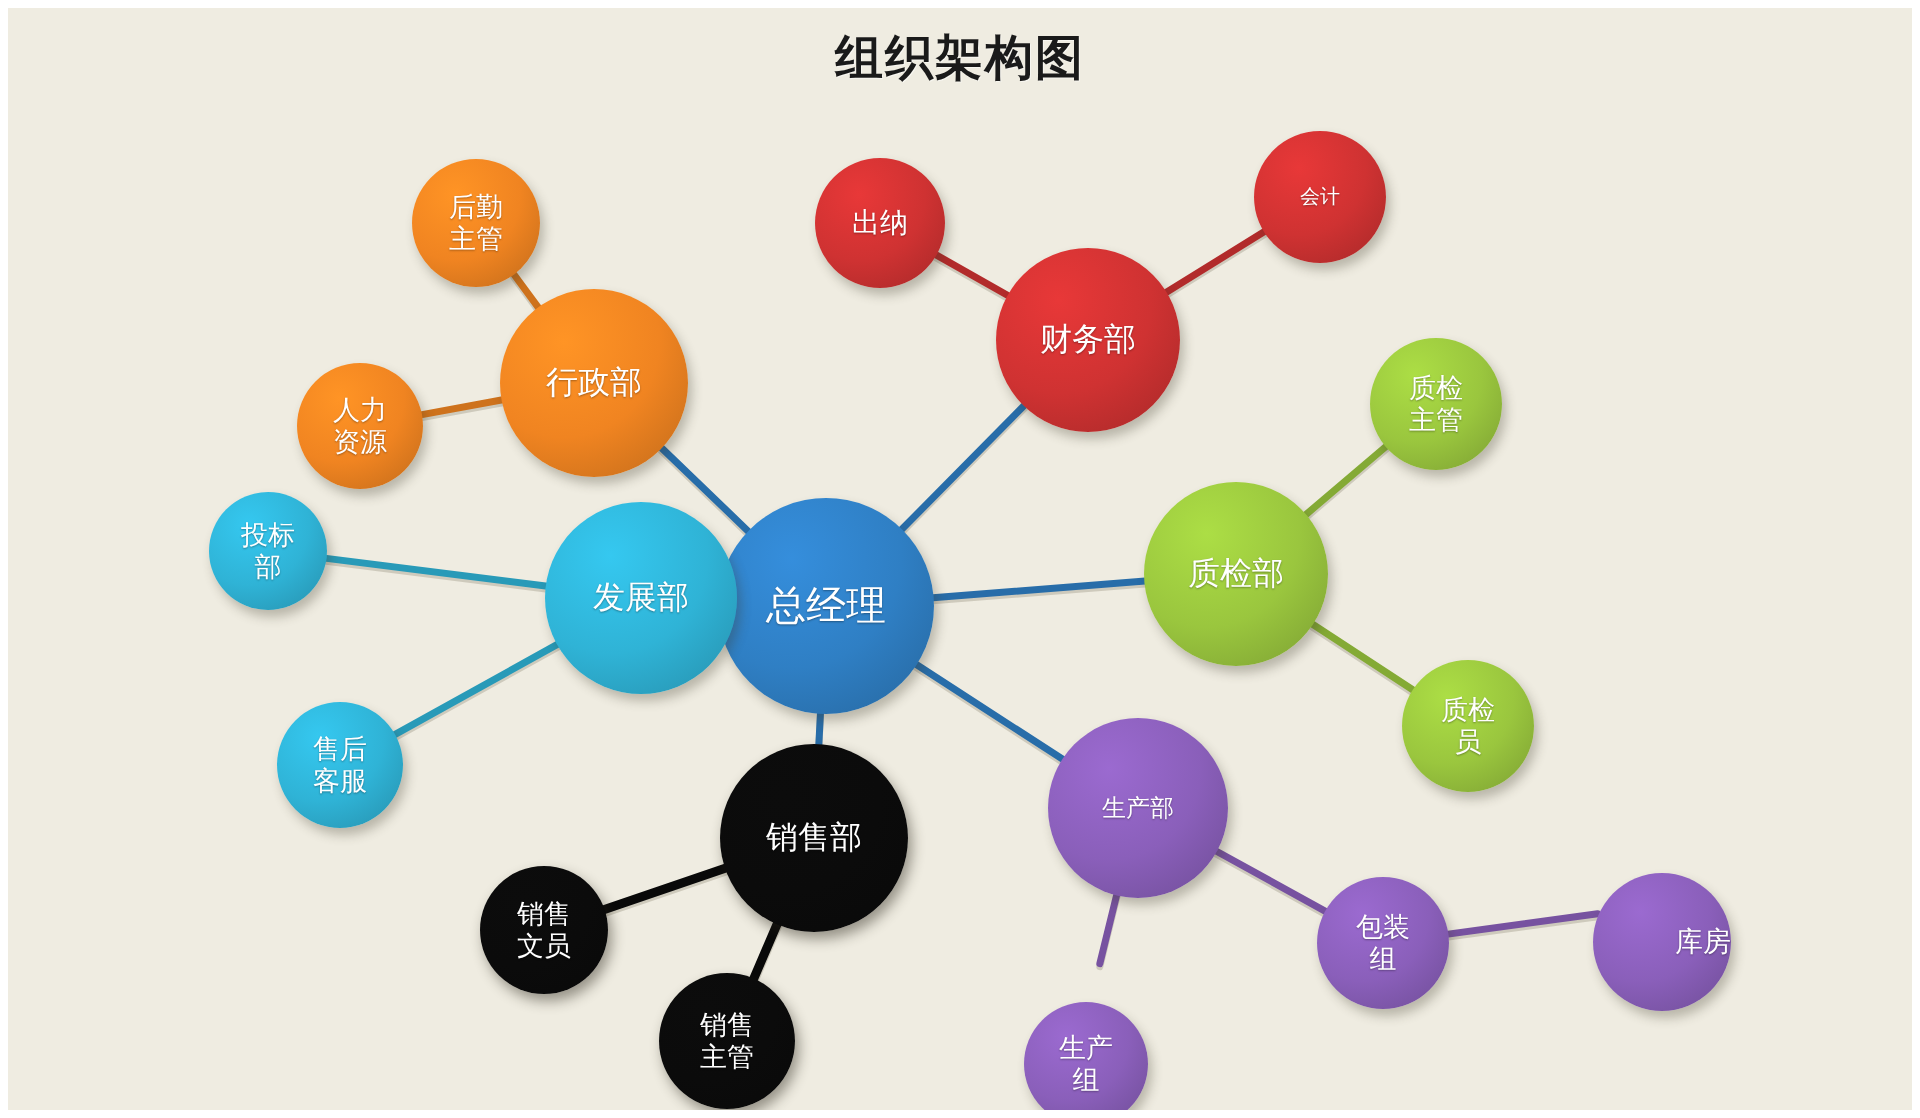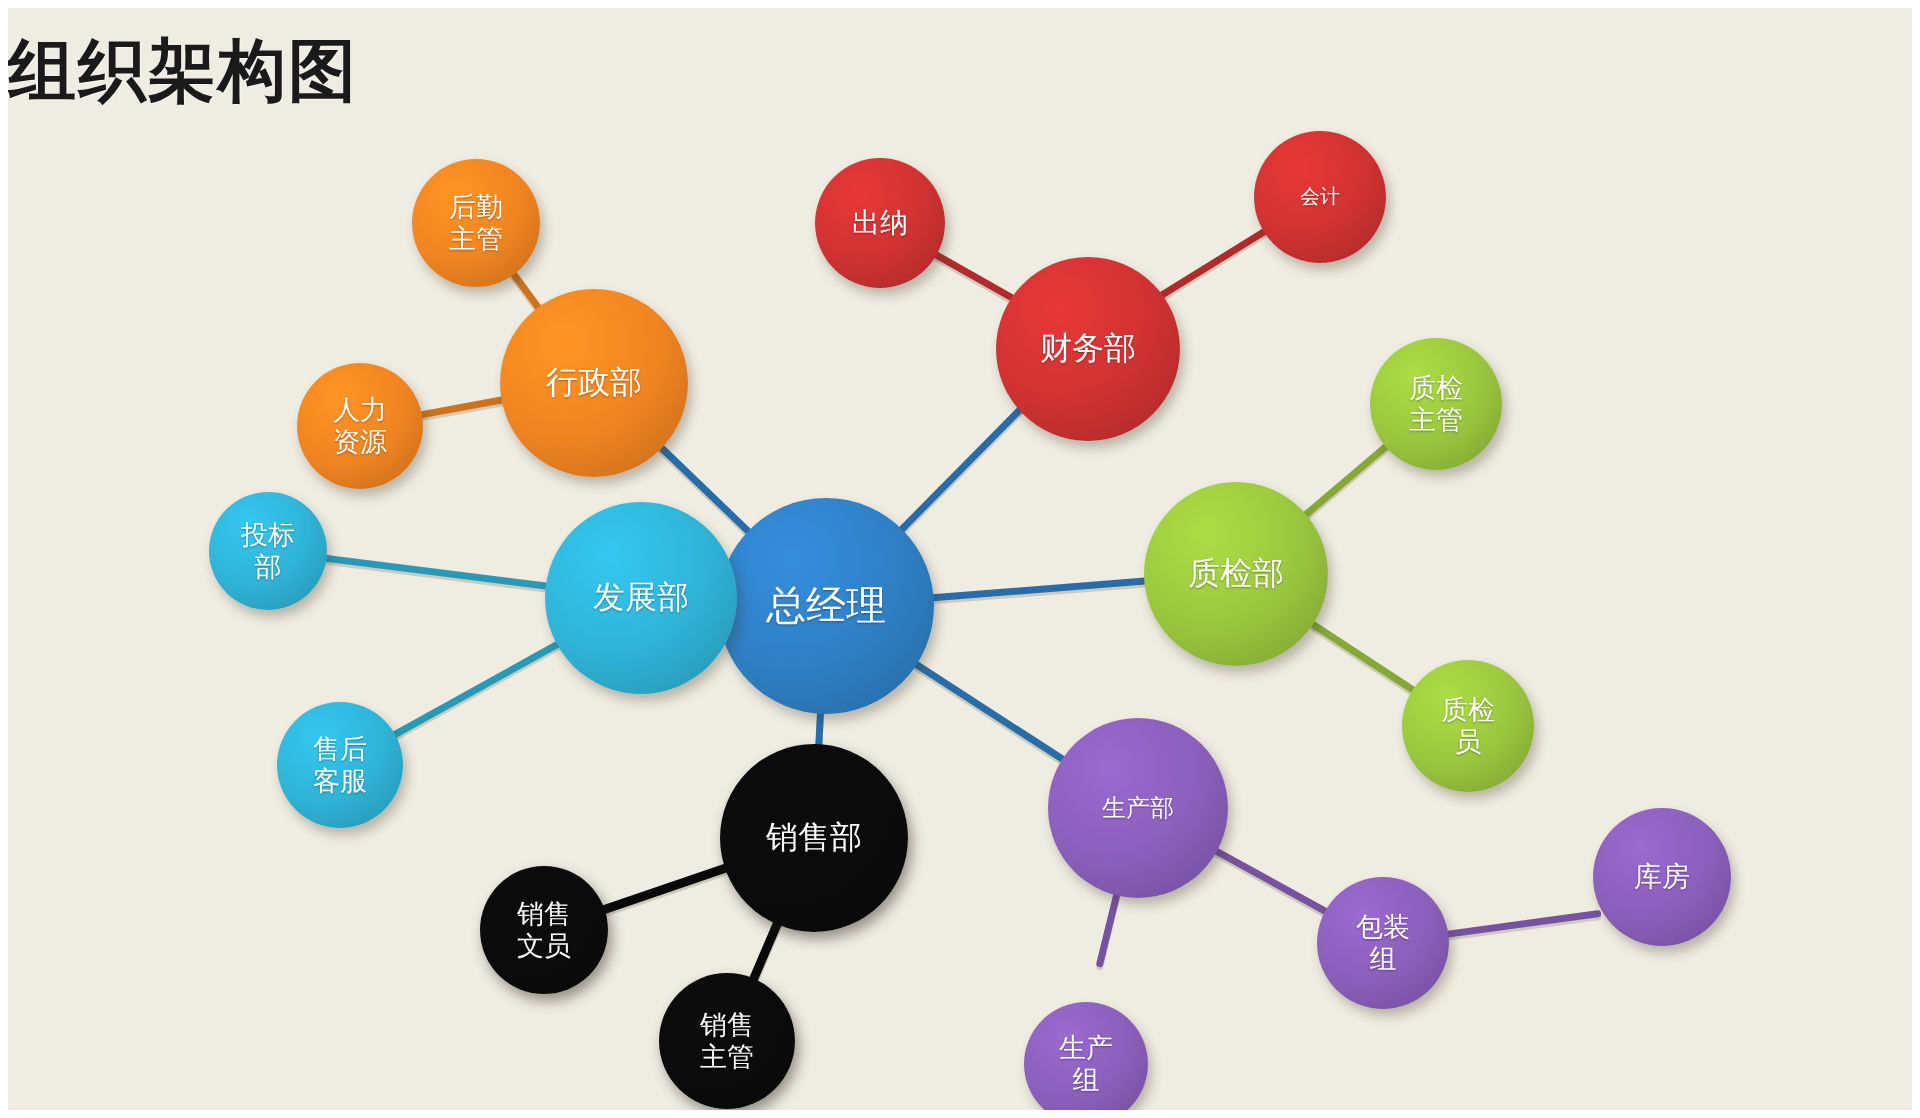--- a/index.html
+++ b/index.html
@@ -20,21 +20,22 @@
     width: 1904px;
     height: 1102px;
     background: #efece1;
     overflow: hidden;
   }
   #title {
     position: absolute;
     left: 0;
     top: 18px;
     width: 100%;
-    font-size: 68px;
+    text-align: center;
+    font-size: 48px;
     font-weight: bold;
     color: #1a1a1a;
     letter-spacing: 2px;
     font-family: "DejaVu Sans", "Liberation Sans", sans-serif;
     text-shadow: 1px 1px 0 rgba(255,255,255,0.5);
   }
   #edges {
     position: absolute;
     left: 0; top: 0;
     width: 1904px; height: 1102px;
@@ -105,34 +106,34 @@
       <line x1="552.5523294399399" y1="637.6337574203656" x2="383.59144090264726" y2="731.3761773065047" stroke="rgba(90,80,60,0.22)" stroke-width="7" stroke-linecap="round"></line>
       <line x1="552.5523294399399" y1="634.6337574203656" x2="383.59144090264726" y2="728.3761773065047" stroke="#289ab8" stroke-width="7" stroke-linecap="round"></line>
     </svg>
   <div id="nodes-layer">
       <div class="node" style="left: 710px; top: 490px; width: 216px; height: 216px; font-size: 40px; background: radial-gradient(circle at 34% 28%, rgb(53, 142, 220) 0%, rgb(47, 127, 196) 52%, rgb(38, 102, 157) 100%); text-align: right;"><span>总经理</span></div>
       <div class="node" style="left: 492px; top: 281px; width: 188px; height: 188px; font-size: 32px; background: radial-gradient(circle at 34% 28%, rgb(255, 148, 37) 0%, rgb(240, 132, 33) 52%, rgb(192, 106, 26) 100%);"><span>行政部</span></div>
       <div class="node" style="left: 404px; top: 151px; width: 128px; height: 128px; font-size: 27px; background: radial-gradient(circle at 34% 28%, rgb(255, 148, 37) 0%, rgb(240, 132, 33) 52%, rgb(192, 106, 26) 100%);"><span>后勤
 主管</span></div>
       <div class="node" style="left: 289px; top: 355px; width: 126px; height: 126px; font-size: 27px; background: radial-gradient(circle at 34% 28%, rgb(255, 148, 37) 0%, rgb(240, 132, 33) 52%, rgb(192, 106, 26) 100%);"><span>人力
 资源</span></div>
-      <div class="node" style="left: 988px; top: 249px; width: 184px; height: 184px; font-size: 32px; background: radial-gradient(circle at 34% 28%, rgb(232, 56, 56) 0%, rgb(207, 50, 50) 52%, rgb(166, 40, 40) 100%);"><span>财务部</span></div>
+      <div class="node" style="left: 988px; top: 240px; width: 184px; height: 184px; font-size: 32px; background: radial-gradient(circle at 34% 28%, rgb(232, 56, 56) 0%, rgb(207, 50, 50) 52%, rgb(166, 40, 40) 100%);"><span>财务部</span></div>
       <div class="node" style="left: 807px; top: 150px; width: 130px; height: 130px; font-size: 28px; background: radial-gradient(circle at 34% 28%, rgb(232, 56, 56) 0%, rgb(207, 50, 50) 52%, rgb(166, 40, 40) 100%);"><span>出纳</span></div>
       <div class="node" style="left: 1246px; top: 123px; width: 132px; height: 132px; font-size: 20px; background: radial-gradient(circle at 34% 28%, rgb(232, 56, 56) 0%, rgb(207, 50, 50) 52%, rgb(166, 40, 40) 100%);"><span>会计</span></div>
       <div class="node" style="left: 1136px; top: 474px; width: 184px; height: 184px; font-size: 32px; background: radial-gradient(circle at 34% 28%, rgb(172, 222, 69) 0%, rgb(154, 198, 62) 52%, rgb(123, 158, 50) 100%);"><span>质检部</span></div>
       <div class="node" style="left: 1362px; top: 330px; width: 132px; height: 132px; font-size: 27px; background: radial-gradient(circle at 34% 28%, rgb(172, 222, 69) 0%, rgb(154, 198, 62) 52%, rgb(123, 158, 50) 100%);"><span>质检
 主管</span></div>
       <div class="node" style="left: 1394px; top: 652px; width: 132px; height: 132px; font-size: 27px; background: radial-gradient(circle at 34% 28%, rgb(172, 222, 69) 0%, rgb(154, 198, 62) 52%, rgb(123, 158, 50) 100%);"><span>质检
 员</span></div>
       <div class="node" style="left: 1040px; top: 710px; width: 180px; height: 180px; font-size: 24px; background: radial-gradient(circle at 34% 28%, rgb(155, 106, 208) 0%, rgb(138, 95, 186) 52%, rgb(110, 76, 149) 100%);"><span>生产部</span></div>
       <div class="node" style="left: 1016px; top: 994px; width: 124px; height: 124px; font-size: 27px; background: radial-gradient(circle at 34% 28%, rgb(155, 106, 208) 0%, rgb(138, 95, 186) 52%, rgb(110, 76, 149) 100%);"><span>生产
 组</span></div>
       <div class="node" style="left: 1309px; top: 869px; width: 132px; height: 132px; font-size: 27px; background: radial-gradient(circle at 34% 28%, rgb(155, 106, 208) 0%, rgb(138, 95, 186) 52%, rgb(110, 76, 149) 100%);"><span>包装
 组</span></div>
-      <div class="node" style="left: 1585px; top: 800px; width: 138px; height: 138px; font-size: 28px; background: radial-gradient(circle at 34% 28%, rgb(155, 106, 208) 0%, rgb(138, 95, 186) 52%, rgb(110, 76, 149) 100%);"><span>库房</span></div>
+      <div class="node" style="left: 1585px; top: 865px; width: 138px; height: 138px; font-size: 28px; background: radial-gradient(circle at 34% 28%, rgb(155, 106, 208) 0%, rgb(138, 95, 186) 52%, rgb(110, 76, 149) 100%); justify-content: flex-end;"><span>库房</span></div>
       <div class="node dark-shadow" style="left: 712px; top: 736px; width: 188px; height: 188px; font-size: 32px; background: radial-gradient(circle at 34% 28%, rgb(12, 12, 12) 0%, rgb(11, 11, 11) 52%, rgb(9, 9, 9) 100%);"><span>销售部</span></div>
       <div class="node dark-shadow" style="left: 472px; top: 858px; width: 128px; height: 128px; font-size: 27px; background: radial-gradient(circle at 34% 28%, rgb(12, 12, 12) 0%, rgb(11, 11, 11) 52%, rgb(9, 9, 9) 100%);"><span>销售
 文员</span></div>
       <div class="node dark-shadow" style="left: 651px; top: 965px; width: 136px; height: 136px; font-size: 27px; background: radial-gradient(circle at 34% 28%, rgb(12, 12, 12) 0%, rgb(11, 11, 11) 52%, rgb(9, 9, 9) 100%);"><span>销售
 主管</span></div>
       <div class="node" style="left: 537px; top: 494px; width: 192px; height: 192px; font-size: 32px; background: radial-gradient(circle at 34% 28%, rgb(53, 200, 240) 0%, rgb(47, 179, 214) 52%, rgb(38, 143, 171) 100%);"><span>发展部</span></div>
       <div class="node" style="left: 201px; top: 484px; width: 118px; height: 118px; font-size: 27px; background: radial-gradient(circle at 34% 28%, rgb(53, 200, 240) 0%, rgb(47, 179, 214) 52%, rgb(38, 143, 171) 100%); justify-content: center;"><span>投标
 部</span></div>
       <div class="node" style="left: 269px; top: 694px; width: 126px; height: 126px; font-size: 27px; background: radial-gradient(circle at 34% 28%, rgb(53, 200, 240) 0%, rgb(47, 179, 214) 52%, rgb(38, 143, 171) 100%);"><span>售后
 客服</span></div>

